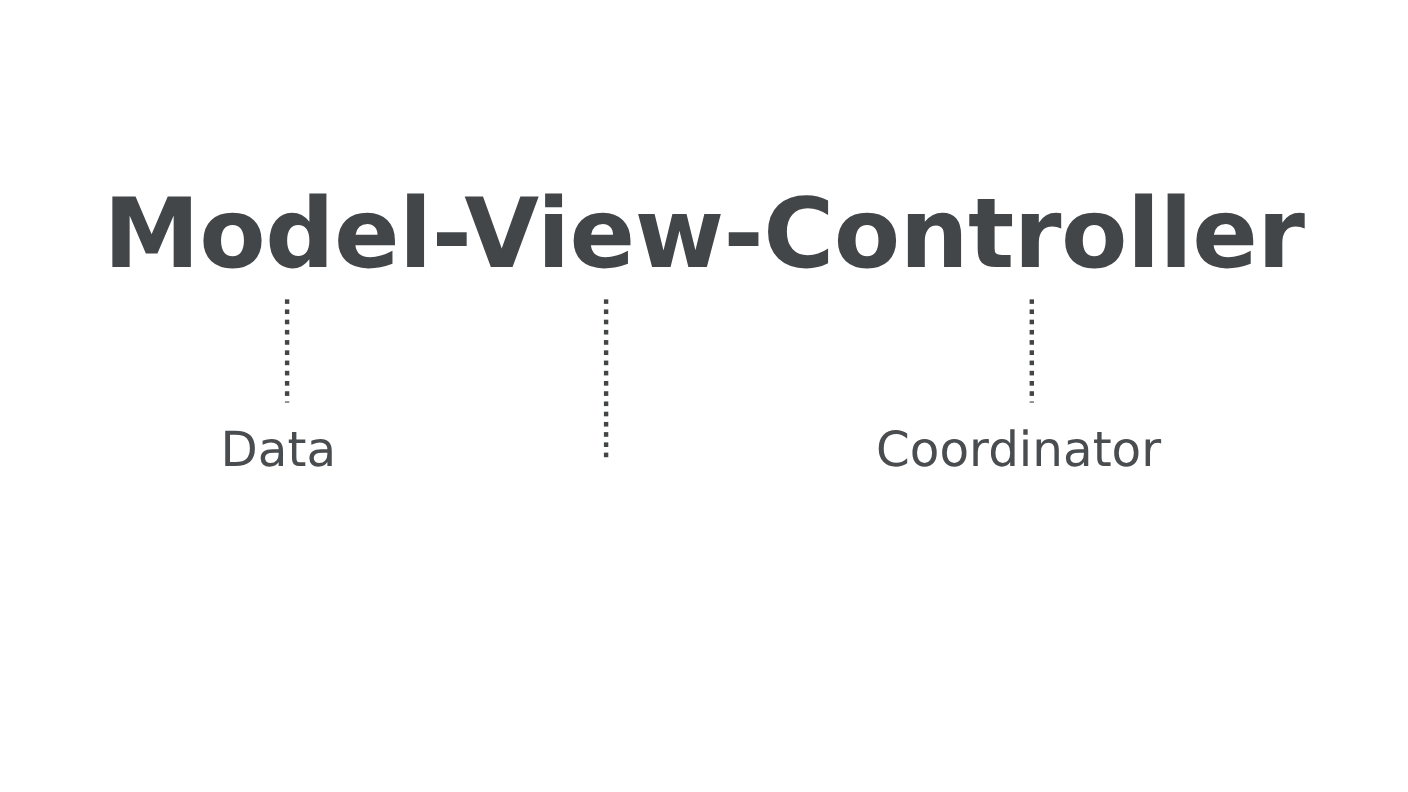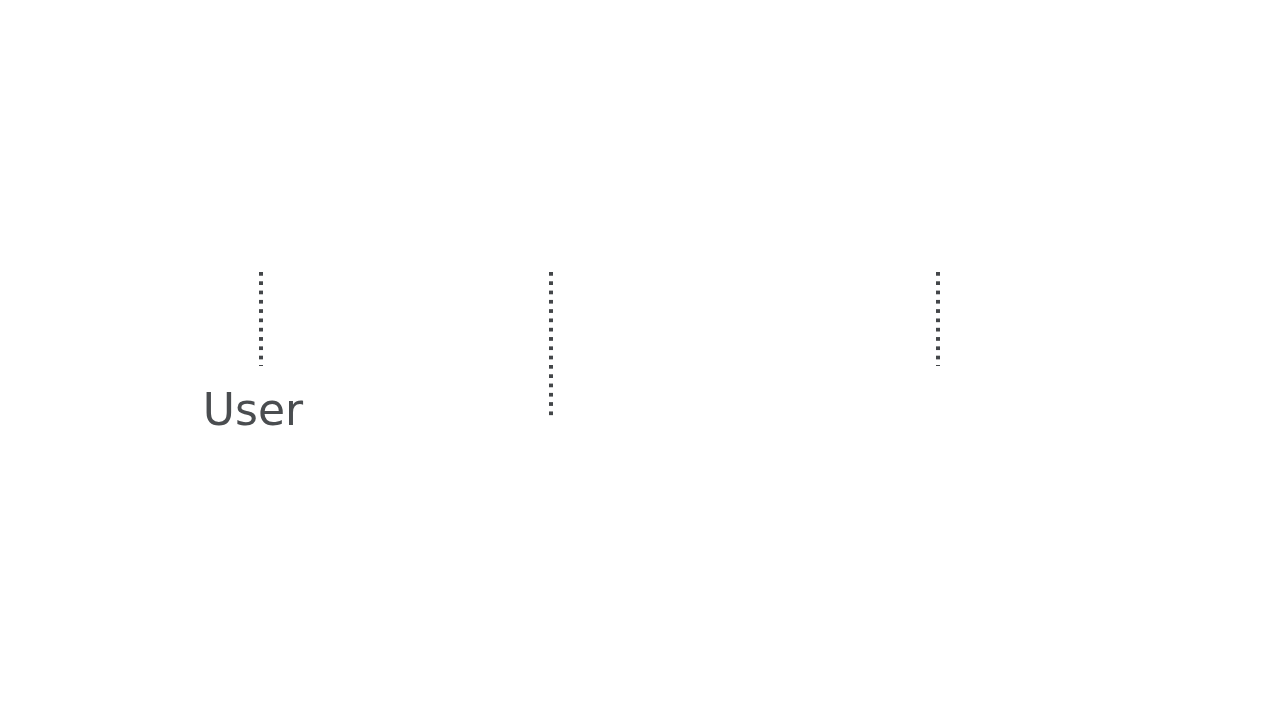--- a/index.html
+++ b/index.html
@@ -80,24 +80,26 @@
     left: 726px;
     top: 384px;
     width: 400px;
   }
 </style>
 </head>
 <body>
 
 <div class="slide">
 
+  <div class="title">Model-View-Controller</div>
 
   <div class="leader leader-1"></div>
 
   <div class="leader leader-2"></div>
 
   <div class="leader leader-3"></div>
 
-  <div class="label label-data">User</div>
+  <div class="label label-data">Data</div>
 
 
+  <div class="label label-coordinator">Coordinator</div>
 
 </div>
 
 </body></html>

